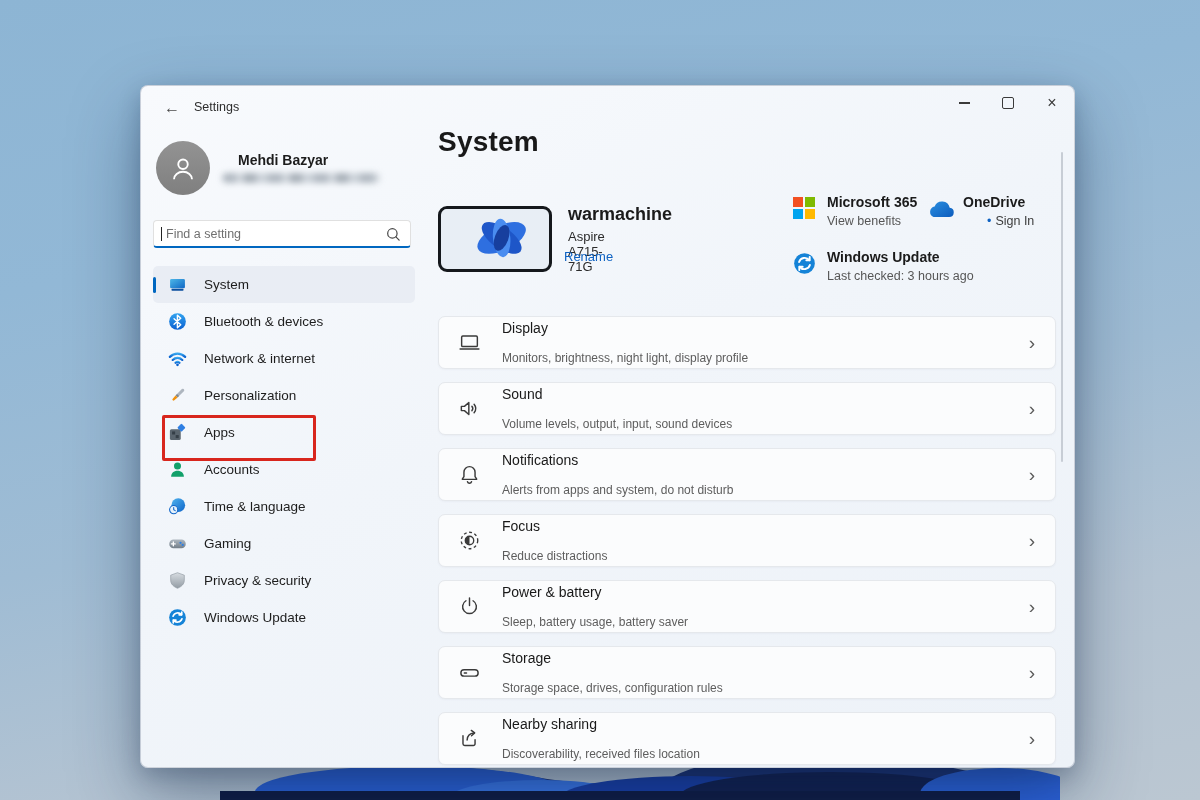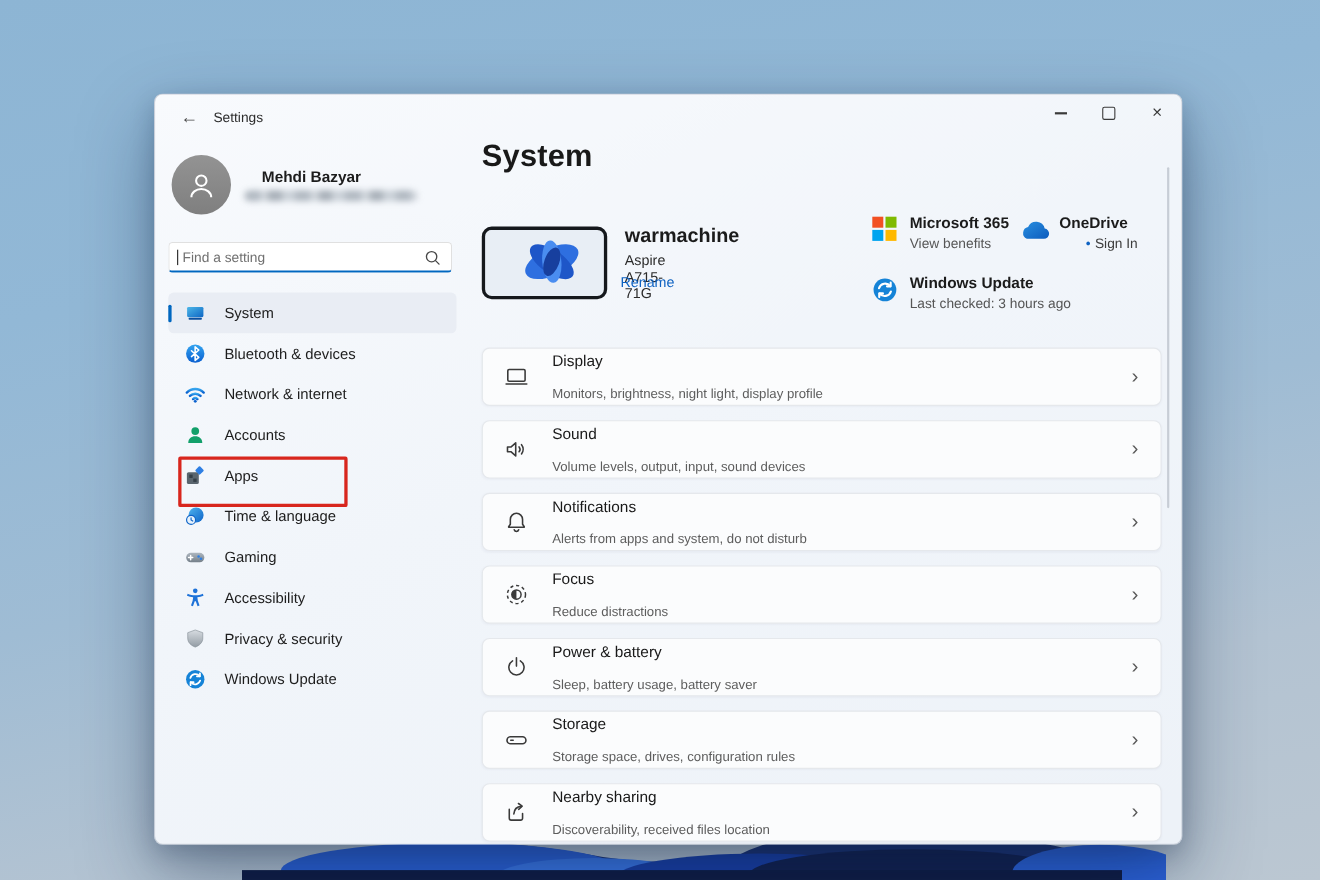--- a/index.html
+++ b/index.html
@@ -190,45 +190,57 @@
               </defs>
               <path d="M1.9 8.3 A11.4 11.4 0 0 1 18.1 8.3" stroke="url(#gwf)" stroke-width="2.3" fill="none" stroke-linecap="round"></path>
               <path d="M4.9 11.5 A7.2 7.2 0 0 1 15.1 11.5" stroke="url(#gwf)" stroke-width="2.3" fill="none" stroke-linecap="round"></path>
               <path d="M7.9 14.5 A3 3 0 0 1 12.1 14.5" stroke="url(#gwf)" stroke-width="2.3" fill="none" stroke-linecap="round"></path>
               <circle cx="10" cy="16.7" r="1.4" fill="#0b62cf"></circle>
             </svg>
         </span>
         <span class="nav-label">Network &amp; internet</span>
       </div>
 
-
-      <div class="nav-item">
-        <span class="nav-icon">
-          <svg viewBox="0 0 20 20" width="19" height="19" fill="#12a06a">
-              <circle cx="10" cy="6.2" r="3.7"></circle>
-              <path d="M10 11.2 c-3.9 0-6.7 2.4-6.7 6.3 h13.4 c0-3.9-2.8-6.3-6.7-6.3 Z"></path>
-            </svg>
-        </span>
-        <span class="nav-label">Accounts</span>
+      <div class="nav-item">
+        <span class="nav-icon">
+          <svg viewBox="0 0 20 20" width="19" height="19">
+              <g transform="rotate(45 10 10)">
+                <rect x="8.5" y="0.6" width="3" height="10.4" rx="1.4" fill="#aeb6bf"></rect>
+                <rect x="8.5" y="9.2" width="3" height="2.2" fill="#7e8790"></rect>
+                <path d="M8.5 11.4 h3 l-0.3 4.5 a1.2 1.2 0 0 1 -2.4 0 Z" fill="#f0920f"></path>
+              </g>
+            </svg>
+        </span>
+        <span class="nav-label">Personalization</span>
       </div>
 
       <div class="nav-item">
         <span class="nav-icon">
           <svg viewBox="0 0 20 20" width="19" height="19">
               <rect x="2" y="6.6" width="11.4" height="11.4" rx="1.6" fill="#5a656e"></rect>
               <rect x="4.3" y="8.9" width="3.2" height="3.2" fill="#353f47"></rect>
               <rect x="8.1" y="12.7" width="3.2" height="3.2" fill="#353f47"></rect>
               <rect x="11" y="1.8" width="6.2" height="6.2" rx="1" transform="rotate(45 14.1 4.9)" fill="#2f7fe3"></rect>
             </svg>
         </span>
         <span class="nav-label">Apps</span>
       </div>
 
       <div class="nav-item">
         <span class="nav-icon">
+          <svg viewBox="0 0 20 20" width="19" height="19" fill="#12a06a">
+              <circle cx="10" cy="6.2" r="3.7"></circle>
+              <path d="M10 11.2 c-3.9 0-6.7 2.4-6.7 6.3 h13.4 c0-3.9-2.8-6.3-6.7-6.3 Z"></path>
+            </svg>
+        </span>
+        <span class="nav-label">Accounts</span>
+      </div>
+
+      <div class="nav-item">
+        <span class="nav-icon">
           <svg viewBox="0 0 20 20" width="19" height="19">
               <defs>
                 <linearGradient id="gtl" x1="0" y1="0" x2="1" y2="1">
                   <stop offset="0" stop-color="#4fb3ee"></stop>
                   <stop offset="1" stop-color="#0e64c8"></stop>
                 </linearGradient>
               </defs>
               <circle cx="10.8" cy="8.6" r="7.2" fill="url(#gtl)"></circle>
               <circle cx="6" cy="13.3" r="4.3" fill="#e5f1fb" stroke="#0e64c8" stroke-width="1.1"></circle>
               <path d="M6 11.2 v2.2 l1.6 1" stroke="#0e64c8" stroke-width="1.1" fill="none" stroke-linecap="round"></path>
@@ -248,29 +260,20 @@
               </defs>
               <rect x="1.3" y="5.9" width="17.4" height="9" rx="4.5" fill="url(#ggm)"></rect>
               <path d="M5.6 8.4 v4 M3.6 10.4 h4" stroke="#fff" stroke-width="1.4" stroke-linecap="round"></path>
               <circle cx="13.2" cy="9.3" r="1.2" fill="#2f7fe3"></circle>
               <circle cx="15.5" cy="11.5" r="1.2" fill="#2f7fe3"></circle>
             </svg>
         </span>
         <span class="nav-label">Gaming</span>
       </div>
 
-      <div class="nav-item">
-        <span class="nav-icon">
-          <svg viewBox="0 0 20 20" width="19" height="19" fill="#1e72d8">
-              <circle cx="10" cy="3.3" r="2.2"></circle>
-              <path d="M2.7 6.1 c2.3 1 4.7 1.5 7.3 1.5 s5-.5 7.3-1.5 l.6 1.9 c-1.9 .8-3.8 1.3-5.9 1.5 l.5 3.3 1.6 4.5 -1.9 .7 -1.7-4.8 h-1 l-1.7 4.8 -1.9-.7 1.6-4.5 .5-3.3 c-2.1-.2-4-.7-5.9-1.5 Z"></path>
-            </svg>
-        </span>
-        <span class="nav-label">Accessibility</span>
-      </div>
 
       <div class="nav-item">
         <span class="nav-icon">
           <svg viewBox="0 0 20 20" width="19" height="19">
               <defs>
                 <linearGradient id="gsh" x1="0" y1="0" x2="0" y2="1">
                   <stop offset="0" stop-color="#d7dce1"></stop>
                   <stop offset="1" stop-color="#939ca4"></stop>
                 </linearGradient>
               </defs>

